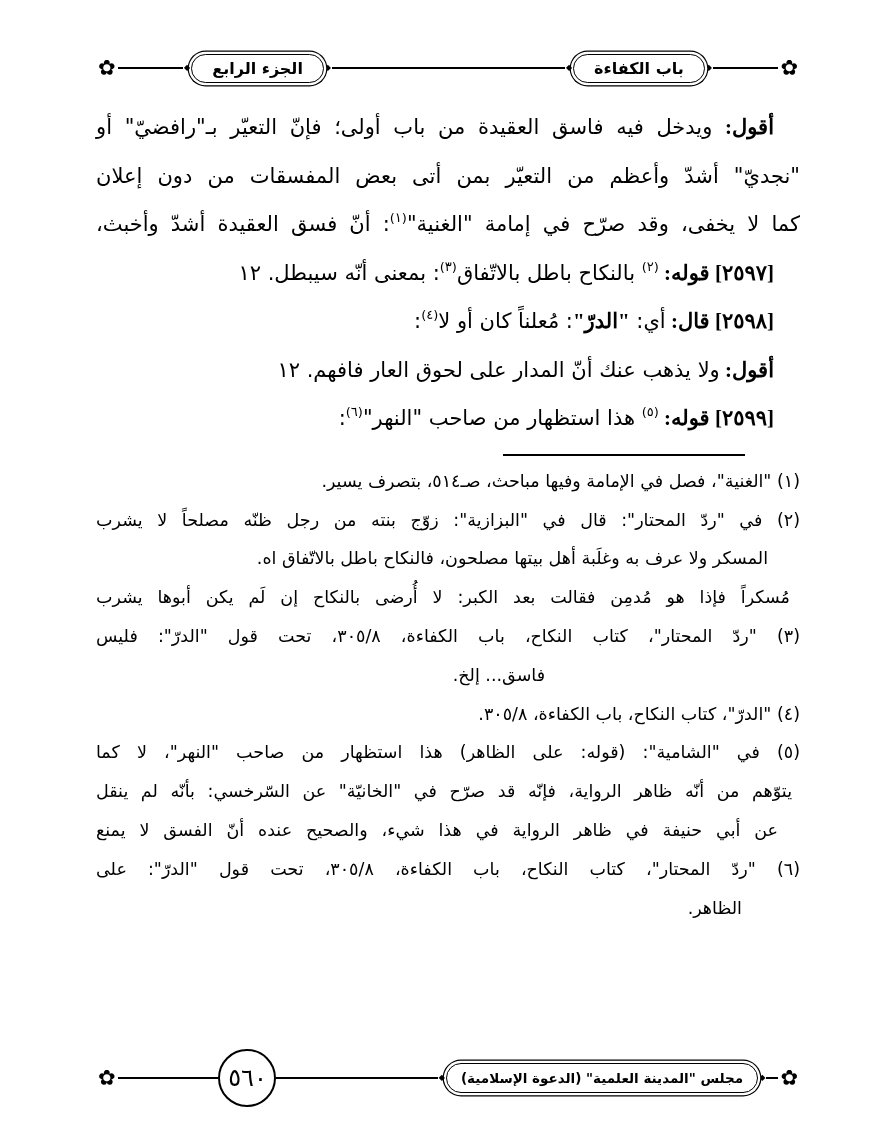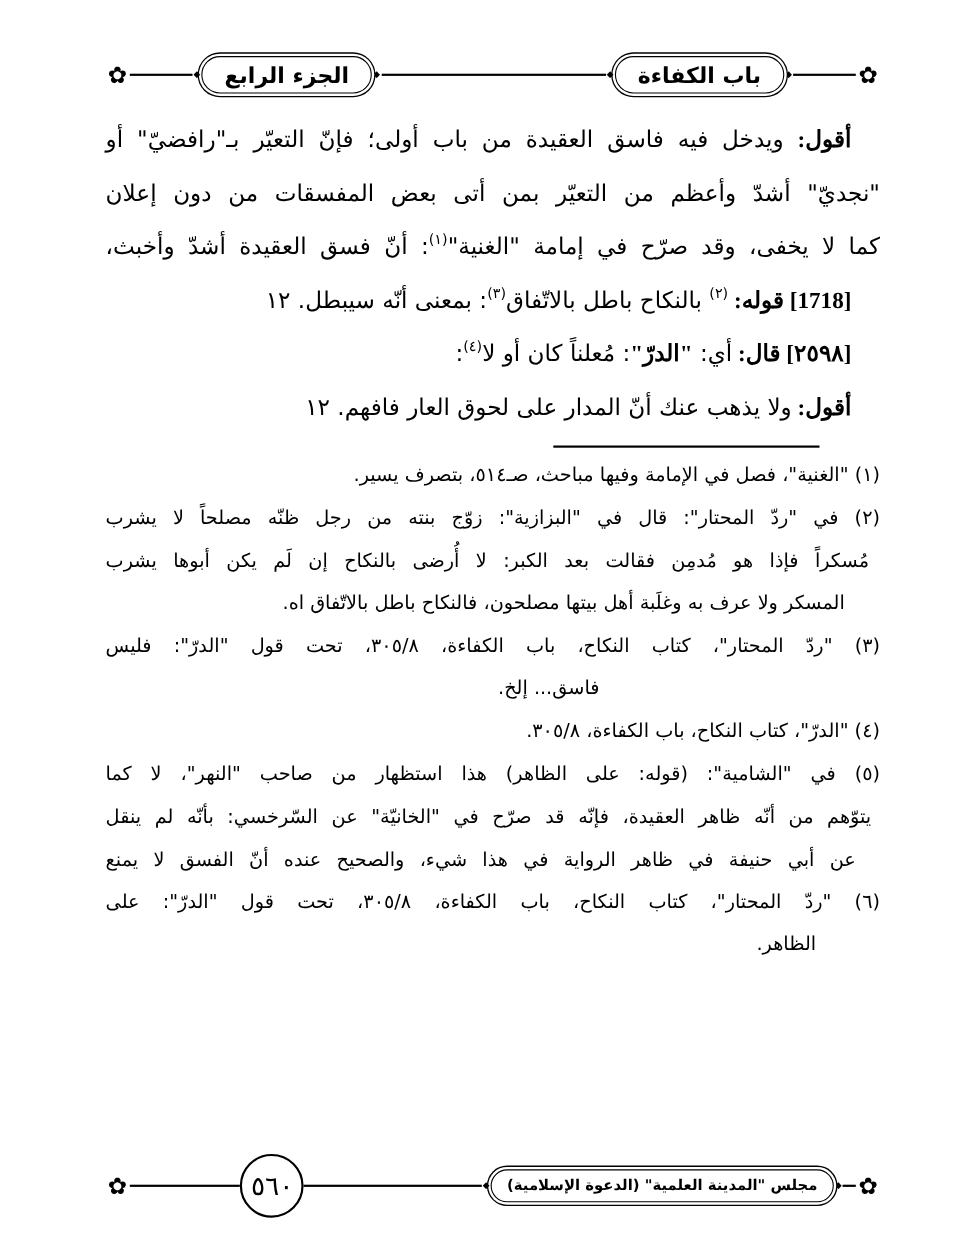--- a/index.html
+++ b/index.html
@@ -25,21 +25,21 @@
   .rule.r-long  { flex: 1.6; }
   .rule.r-tiny  { flex: 0.12; }
   .flower { font-size: 21px; line-height: 1; padding: 0 2px; }
   .bead { font-size: 8px; line-height: 1; padding: 0 1px; }
   .cartouche {
     border: 1.6px solid #000;
     border-radius: 17px;
     box-shadow: 0 0 0 2.2px #fff, 0 0 0 3.4px #000;
     padding: 4px 20px;
     font-weight: bold;
-    font-size: 20px;
+    font-size: 16px;
     white-space: nowrap;
     background: #fff;
   }
   .cartouche.small { font-size: 13.5px; padding: 6px 14px; }
   
   .body-block { margin-top: 13px; }
   .tline {
     font-size: 21px;
     line-height: 48.5px;
     white-space: nowrap;
@@ -86,37 +86,38 @@
     </span>
     <span class="bead">◆</span>
     <div class="rule r-short"></div>
     <span class="flower">✿</span>
   </div>
 
   <div class="body-block" id="body-lines">
       <div class="tline just" style="padding-right: 26px;"><span class="b">أقول:</span><span> ويدخل فيه فاسق العقيدة من باب أولى؛ فإنّ التعيّر بـ"رافضيّ" أو</span></div>
       <div class="tline just"><span>"نجديّ" أشدّ وأعظم من التعيّر بمن أتى بعض المفسقات من دون إعلان</span></div>
       <div class="tline just"><span>كما لا يخفى، وقد صرّح في إمامة "الغنية"</span><span class="sup">(١)</span><span>: أنّ فسق العقيدة أشدّ وأخبث،</span></div>
-      <div class="tline" style="padding-right: 26px;"><span class="b">[1718] قوله: </span><span class="sup">(٢)</span><span> بالنكاح باطل بالاتّفاق</span><span class="sup">(٣)</span><span>: بمعنى أنّه سيبطل. ١٢</span></div>
+      <div class="tline" style="padding-right: 26px;"><span class="b">[٢٥٩٧] قوله: </span><span class="sup">(٢)</span><span> بالنكاح باطل بالاتّفاق</span><span class="sup">(٣)</span><span>: بمعنى أنّه سيبطل. ١٢</span></div>
       <div class="tline" style="padding-right: 26px;"><span class="b">[٢٥٩٨] قال: </span><span>أي: </span><span class="b">"الدرّ"</span><span>: مُعلناً كان أو لا</span><span class="sup">(٤)</span><span>:</span></div>
       <div class="tline" style="padding-right: 26px;"><span class="b">أقول: </span><span>ولا يذهب عنك أنّ المدار على لحوق العار فافهم. ١٢</span></div>
+      <div class="tline" style="padding-right: 26px;"><span class="b">[٢٥٩٩] قوله: </span><span class="sup">(٥)</span><span> هذا استظهار من صاحب "النهر"</span><span class="sup">(٦)</span><span>:</span></div>
     </div>
 
   <div class="fn-sep"></div>
 
   <div class="fn-block" id="footnote-lines">
       <div class="tline"><span>(١) "الغنية"، فصل في الإمامة وفيها مباحث، صـ٥١٤، بتصرف يسير.</span></div>
       <div class="tline just"><span>(٢) في "ردّ المحتار": قال في "البزازية": زوّج بنته من رجل ظنّه مصلحاً لا يشرب</span></div>
+      <div class="tline" style="padding-right: 32px;"><span>المسكر ولا عرف به وغلَبة أهل بيتها مصلحون، فالنكاح باطل بالاتّفاق اه.</span></div>
       <div class="tline just" style="padding-right: 10px;"><span>مُسكراً فإذا هو مُدمِن فقالت بعد الكبر: لا أُرضى بالنكاح إن لَم يكن أبوها يشرب</span></div>
-      <div class="tline" style="padding-right: 32px;"><span>المسكر ولا عرف به وغلَبة أهل بيتها مصلحون، فالنكاح باطل بالاتّفاق اه.</span></div>
       <div class="tline just"><span>(٣) "ردّ المحتار"، كتاب النكاح، باب الكفاءة، ٣٠٥/٨، تحت قول "الدرّ": فليس</span></div>
       <div class="tline" style="padding-right: 255px;"><span>فاسق... إلخ.</span></div>
       <div class="tline"><span>(٤) "الدرّ"، كتاب النكاح، باب الكفاءة، ٣٠٥/٨.</span></div>
       <div class="tline just"><span>(٥) في "الشامية": (قوله: على الظاهر) هذا استظهار من صاحب "النهر"، لا كما</span></div>
-      <div class="tline just" style="padding-right: 8px;"><span>يتوّهم من أنّه ظاهر العقيدة، فإنّه قد صرّح في "الخانيّة" عن السّرخسي: بأنّه لم ينقل</span></div>
+      <div class="tline just" style="padding-right: 8px;"><span>يتوّهم من أنّه ظاهر الرواية، فإنّه قد صرّح في "الخانيّة" عن السّرخسي: بأنّه لم ينقل</span></div>
       <div class="tline just" style="padding-right: 22px;"><span>عن أبي حنيفة في ظاهر الرواية في هذا شيء، والصحيح عنده أنّ الفسق لا يمنع</span></div>
       <div class="tline just"><span>(٦) "ردّ المحتار"، كتاب النكاح، باب الكفاءة، ٣٠٥/٨، تحت قول "الدرّ": على</span></div>
       <div class="tline" style="padding-right: 58px;"><span>الظاهر.</span></div>
     </div>
 
   <div class="ornament-row footer-row">
     <span class="flower">✿</span>
     <div class="rule r-tiny"></div>
     <span class="bead">◆</span>
     <span class="cartouche small">

